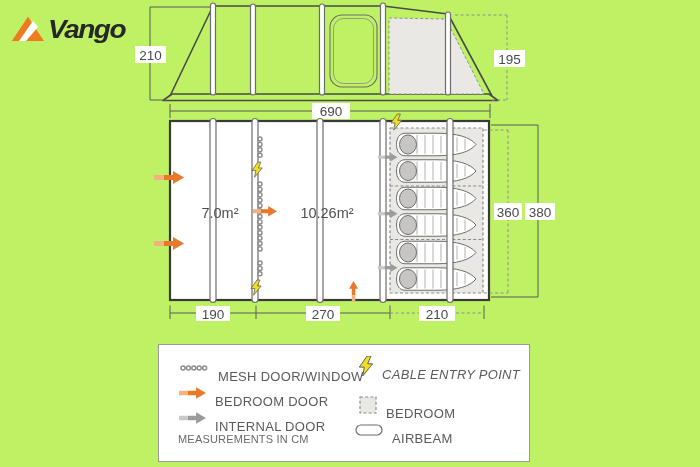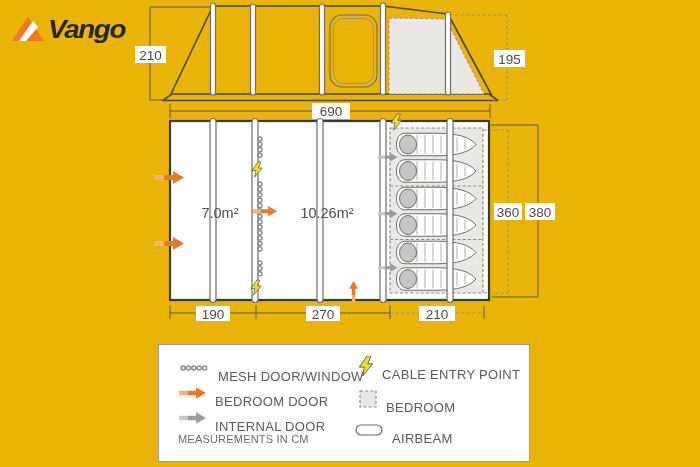--- a/index.html
+++ b/index.html
@@ -1,16 +1,16 @@
 <!DOCTYPE html>
 <html><head>
 <meta charset="utf-8">
 <style>
   html,body{margin:0;padding:0;background:#fff;}
-  #stage{position:relative;width:700px;height:467px;background:#eab308;overflow:hidden;
+  #stage{position:relative;width:700px;height:467px;background:#bef264;overflow:hidden;
          font-family:"Liberation Sans",sans-serif;}
   
   #logo{position:absolute;left:10px;top:13px;display:flex;align-items:center;gap:2px;}
   #logo .brand{font-style:italic;font-weight:700;font-size:28px;letter-spacing:-1.5px;
                color:#272727;transform:scaleY(.95);}
   
   svg text{font-family:"Liberation Sans",sans-serif;fill:#4a4a4a;}
   .dimtext{font-size:13.5px;}
   .areatext{font-size:14.5px;fill:#4f4f4f;}
   .wall{fill:#ffffff;stroke:#3a3a3a;stroke-width:2.2;}
@@ -183,27 +183,27 @@
         <use href="#arr-o"></use>
       </svg>
       <span class="llabel">BEDROOM DOOR</span>
     </div>
     <div class="lrow" style="left:20px;top:63px;">
       <svg width="27" height="12" viewBox="0 0 30 13">
         <use href="#arr-g"></use>
       </svg>
       <span class="llabel">INTERNAL DOOR</span>
     </div>
-    <div class="lrow" style="left:200px;top:11px;">
+    <div class="lrow" style="left:200px;top:11px;font-style:italic;">
       <svg width="14" height="20" viewBox="0 0 12 18">
         <use href="#bolt"></use>
       </svg>
       <span class="llabel">CABLE ENTRY POINT</span>
     </div>
-    <div class="lrow" style="left:200px;top:44px;">
+    <div class="lrow" style="left:200px;top:50px;">
       <svg width="18" height="18" viewBox="0 0 18 18">
         <rect x="1" y="1" width="16" height="16" stroke="#8a8a8a" stroke-width="1.2" stroke-dasharray="3 2.2" fill="#eae8e4"></rect>
       </svg>
       <span class="llabel">BEDROOM</span>
     </div>
     <div class="lrow" style="left:196px;top:75px;">
       <svg width="28" height="12" viewBox="0 0 28 12">
         <rect x="1" y="1" width="26" height="10" rx="5" fill="#ffffff" stroke="#6d6d6d" stroke-width="1.2"></rect>
       </svg>
       <span class="llabel">AIRBEAM</span>

